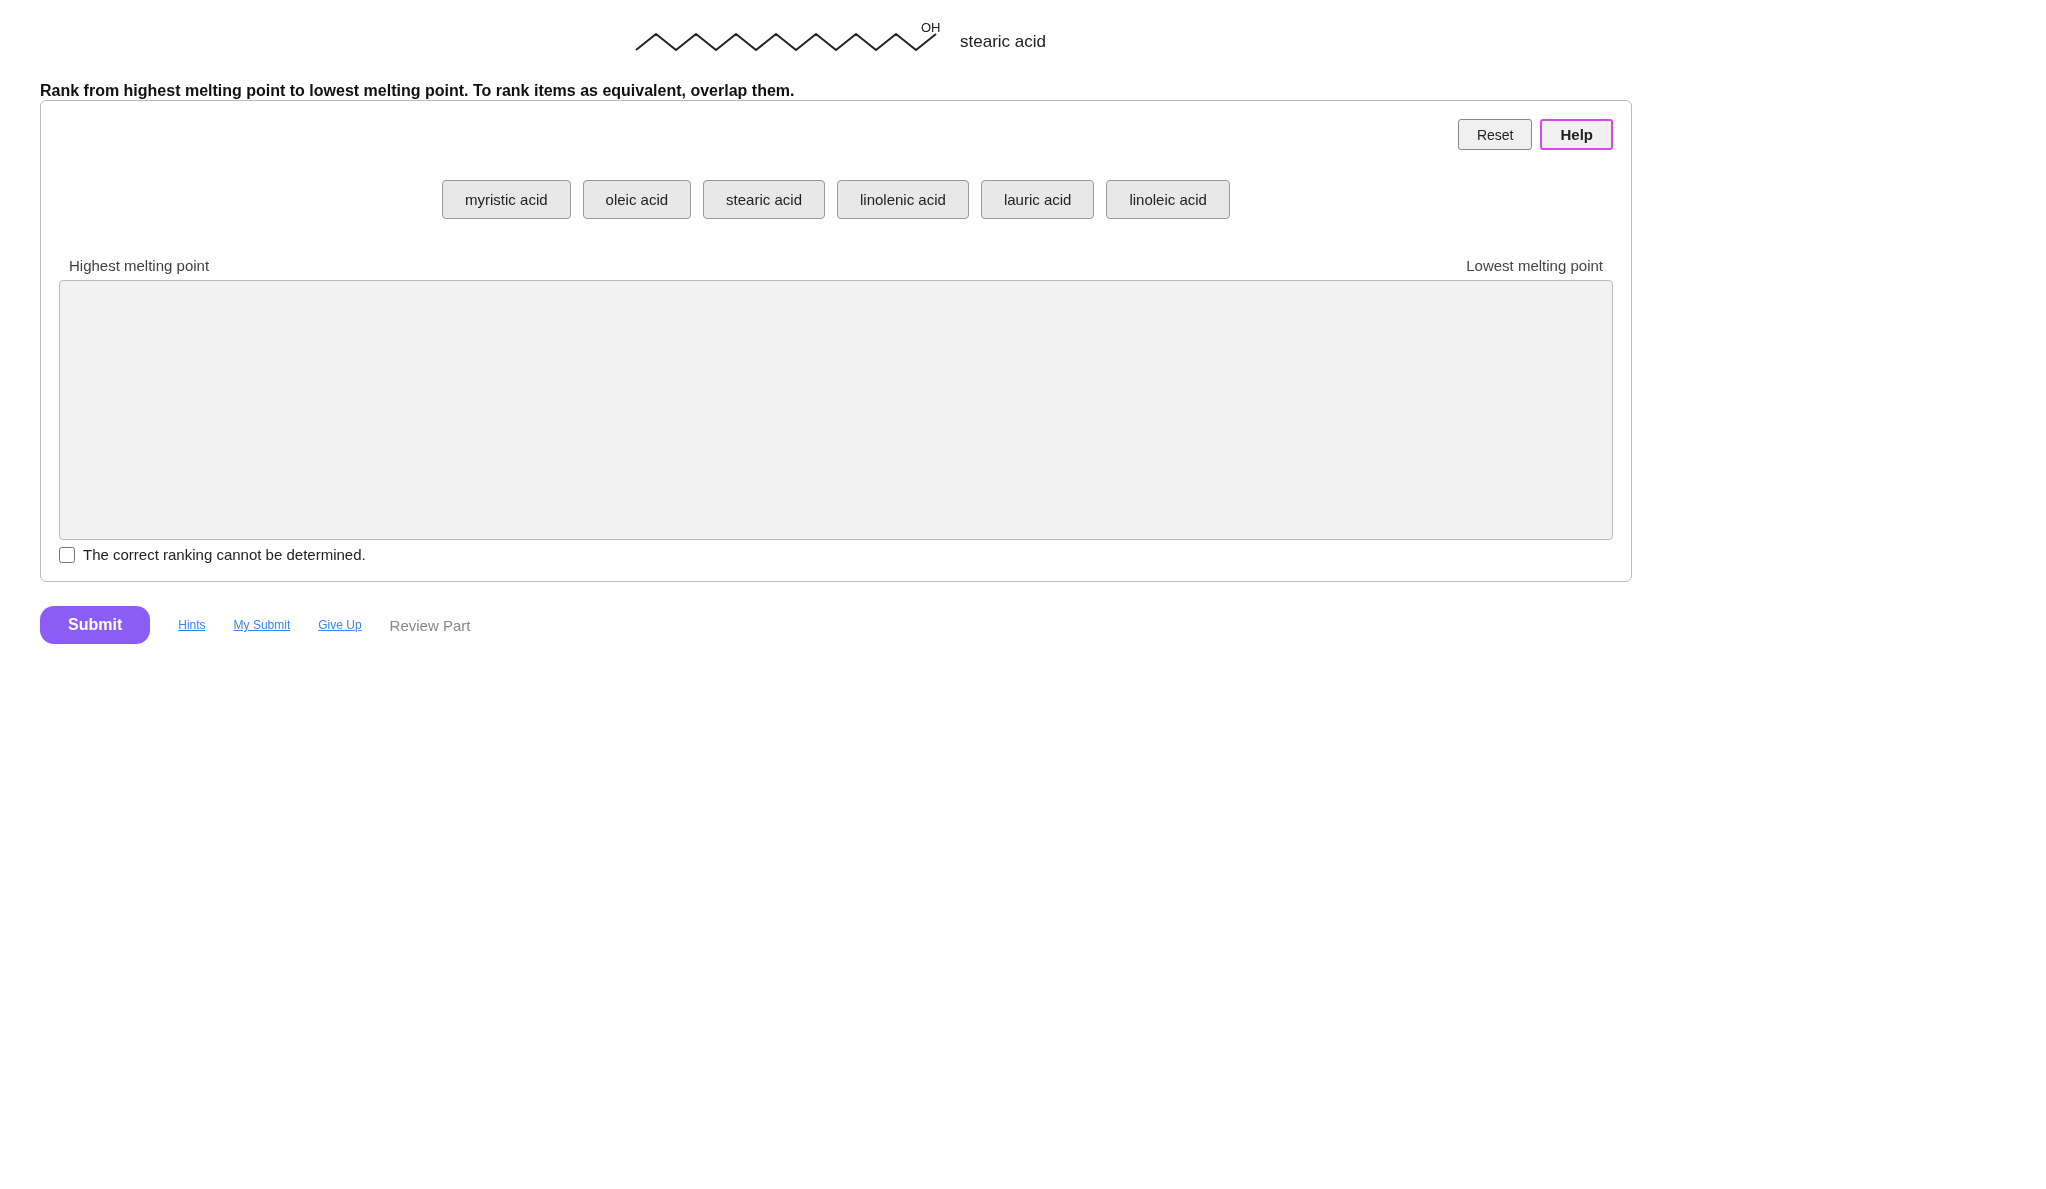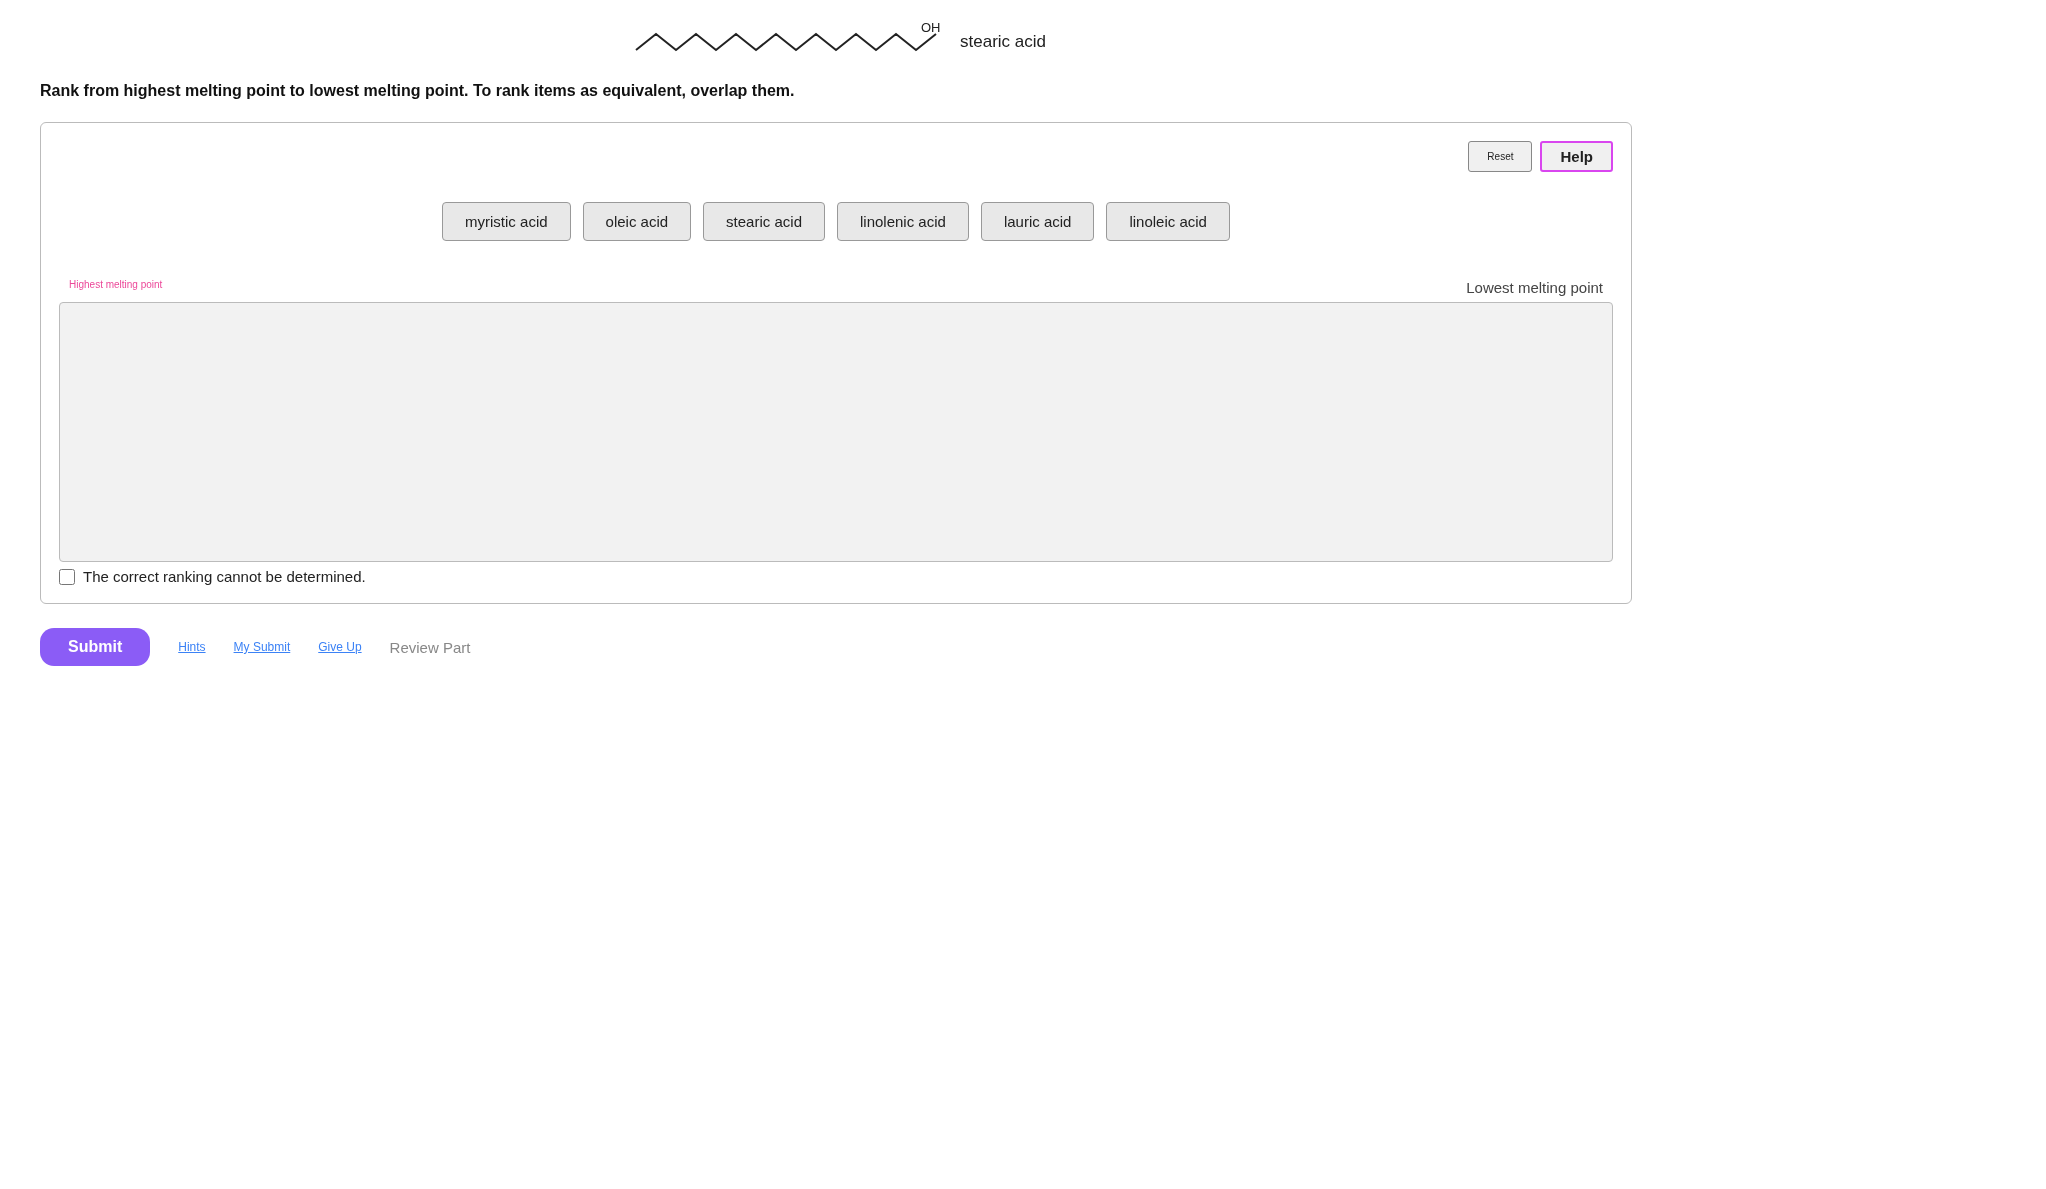--- a/index.html
+++ b/index.html
@@ -37,21 +37,20 @@
 
     .molecule-label {
       font-size: 17px;
       color: #222;
       margin-left: 4px;
     }
 
     .instruction {
       font-size: 16px;
       font-weight: bold;
-      margin-bottom: 22px;
       color: #111;
     }
 
     .ranking-outer {
       border: 1px solid #bbb;
       border-radius: 6px;
       padding: 18px 18px 18px 18px;
       background: #fff;
     }
 
@@ -60,21 +59,21 @@
       justify-content: flex-end;
       gap: 8px;
       margin-bottom: 20px;
     }
 
     .btn-reset {
       background: #f0f0f0;
       border: 1px solid #888;
       border-radius: 3px;
       padding: 5px 18px;
-      font-size: 10px;
+      font-size: 14px;
       cursor: pointer;
       color: #222;
     }
 
     .btn-help {
       background: #f0f0f0;
       border: 2px solid #d946ef;
       border-radius: 3px;
       padding: 5px 18px;
       font-size: 15px;
@@ -105,22 +104,22 @@
 
     .drop-zone-labels {
       display: flex;
       justify-content: space-between;
       font-size: 15px;
       color: #444;
       padding: 8px 10px 6px 10px;
     }
 
     .drop-zone-label-left {
-      font-size: 10px;
-      color: #ec4899;
+      font-size: 15px;
+      color: #404040;
     }
 
     .drop-zone-label-right {
       font-size: 15px;
       color: #444;
     }
 
     .drop-zone-inner {
       background: #f2f2f2;
       min-height: 260px;

